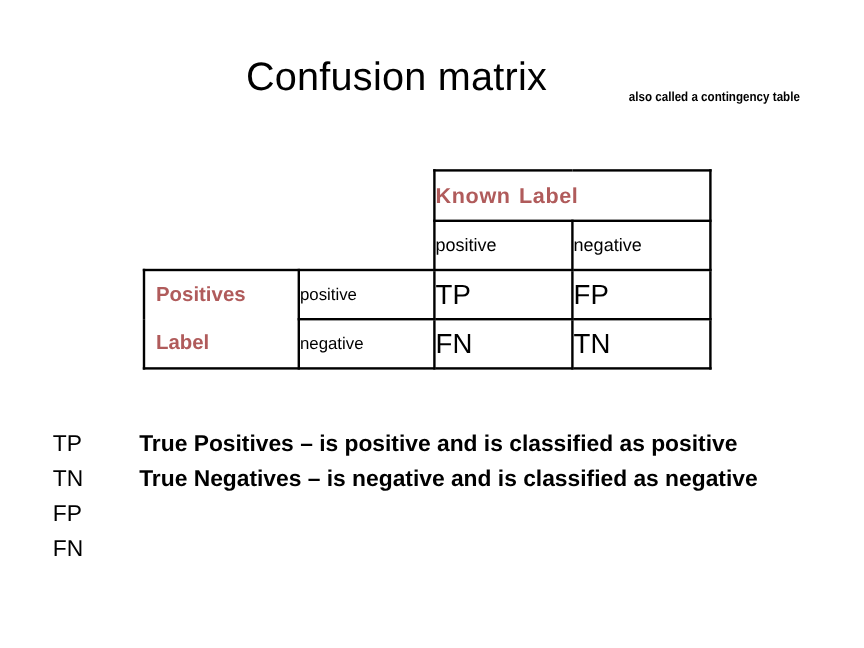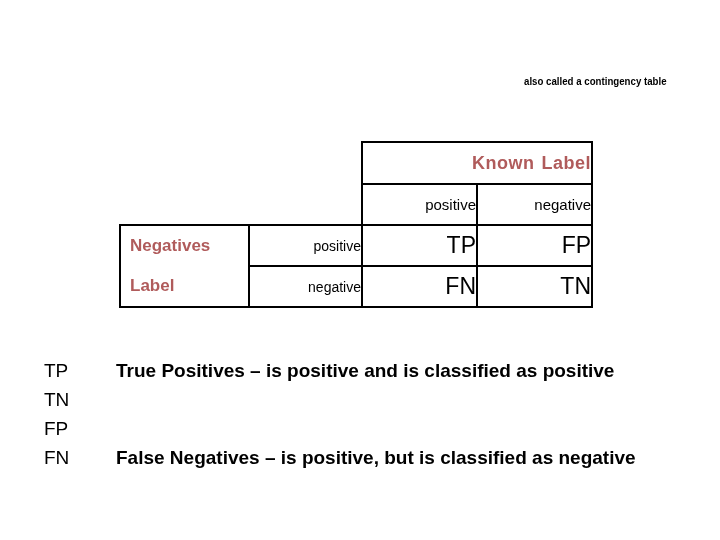--- a/index.html
+++ b/index.html
@@ -58,21 +58,21 @@
   }
   table.matrix {
     border-collapse: collapse;
     table-layout: fixed;
     width: 472px;
     height: 165px;
   }
   table.matrix td {
     border: 2px solid #000000;
     padding: 0;
-    text-align: right;
+    text-align: left;
     vertical-align: middle;
     background: #ffffff;
   }
   td.blank-cell {
     border: none !important;
     background: transparent;
   }
 
   .col-rowhdr { width: 129px; }
   .col-sublbl { width: 113px; }
@@ -144,20 +144,21 @@
     font-size: 19px;
     font-weight: 700;
     color: #000000;
     white-space: nowrap;
   }
 </style>
 </head>
 <body>
 
 <div id="title-block">
+  <div id="page-title">Confusion matrix</div>
   <div id="title-subtitle">also called a contingency table</div>
 </div>
 
 <div id="matrix-wrap">
   <table class="matrix">
     <colgroup>
       <col class="col-rowhdr">
       <col class="col-sublbl">
       <col class="col-pos">
       <col class="col-neg">
@@ -178,21 +179,21 @@
         <td>
           <span class="subhdr-text">positive</span>
         </td>
         <td>
           <span class="subhdr-text">negative</span>
         </td>
       </tr>
 
       <tr class="row-body">
         <td class="predicted-label-cell" rowspan="2">
-          <span class="predicted-label-text">Negatives</span>
+          <span class="predicted-label-text">Positives</span>
           <span class="predicted-label-text">Label</span>
         </td>
         <td>
           <span class="sublbl-text">positive</span>
         </td>
         <td>
           <span class="cellvalue-text">TP</span>
         </td>
         <td>
           <span class="cellvalue-text">FP</span>
@@ -214,21 +215,21 @@
   </table>
 </div>
 
 <div id="legend">
   <div class="legend-row">
     <span class="legend-abbr">TP</span>
     <span class="legend-desc">True Positives – is positive and is classified as positive</span>
   </div>
   <div class="legend-row">
     <span class="legend-abbr">TN</span>
+    <span class="legend-desc">True Negatives – is negative and is classified as negative</span>
   </div>
   <div class="legend-row">
     <span class="legend-abbr">FP</span>
   </div>
   <div class="legend-row">
     <span class="legend-abbr">FN</span>
-    <span class="legend-desc">False Negatives – is positive, but is classified as negative</span>
   </div>
 </div>
 
 </body></html>

